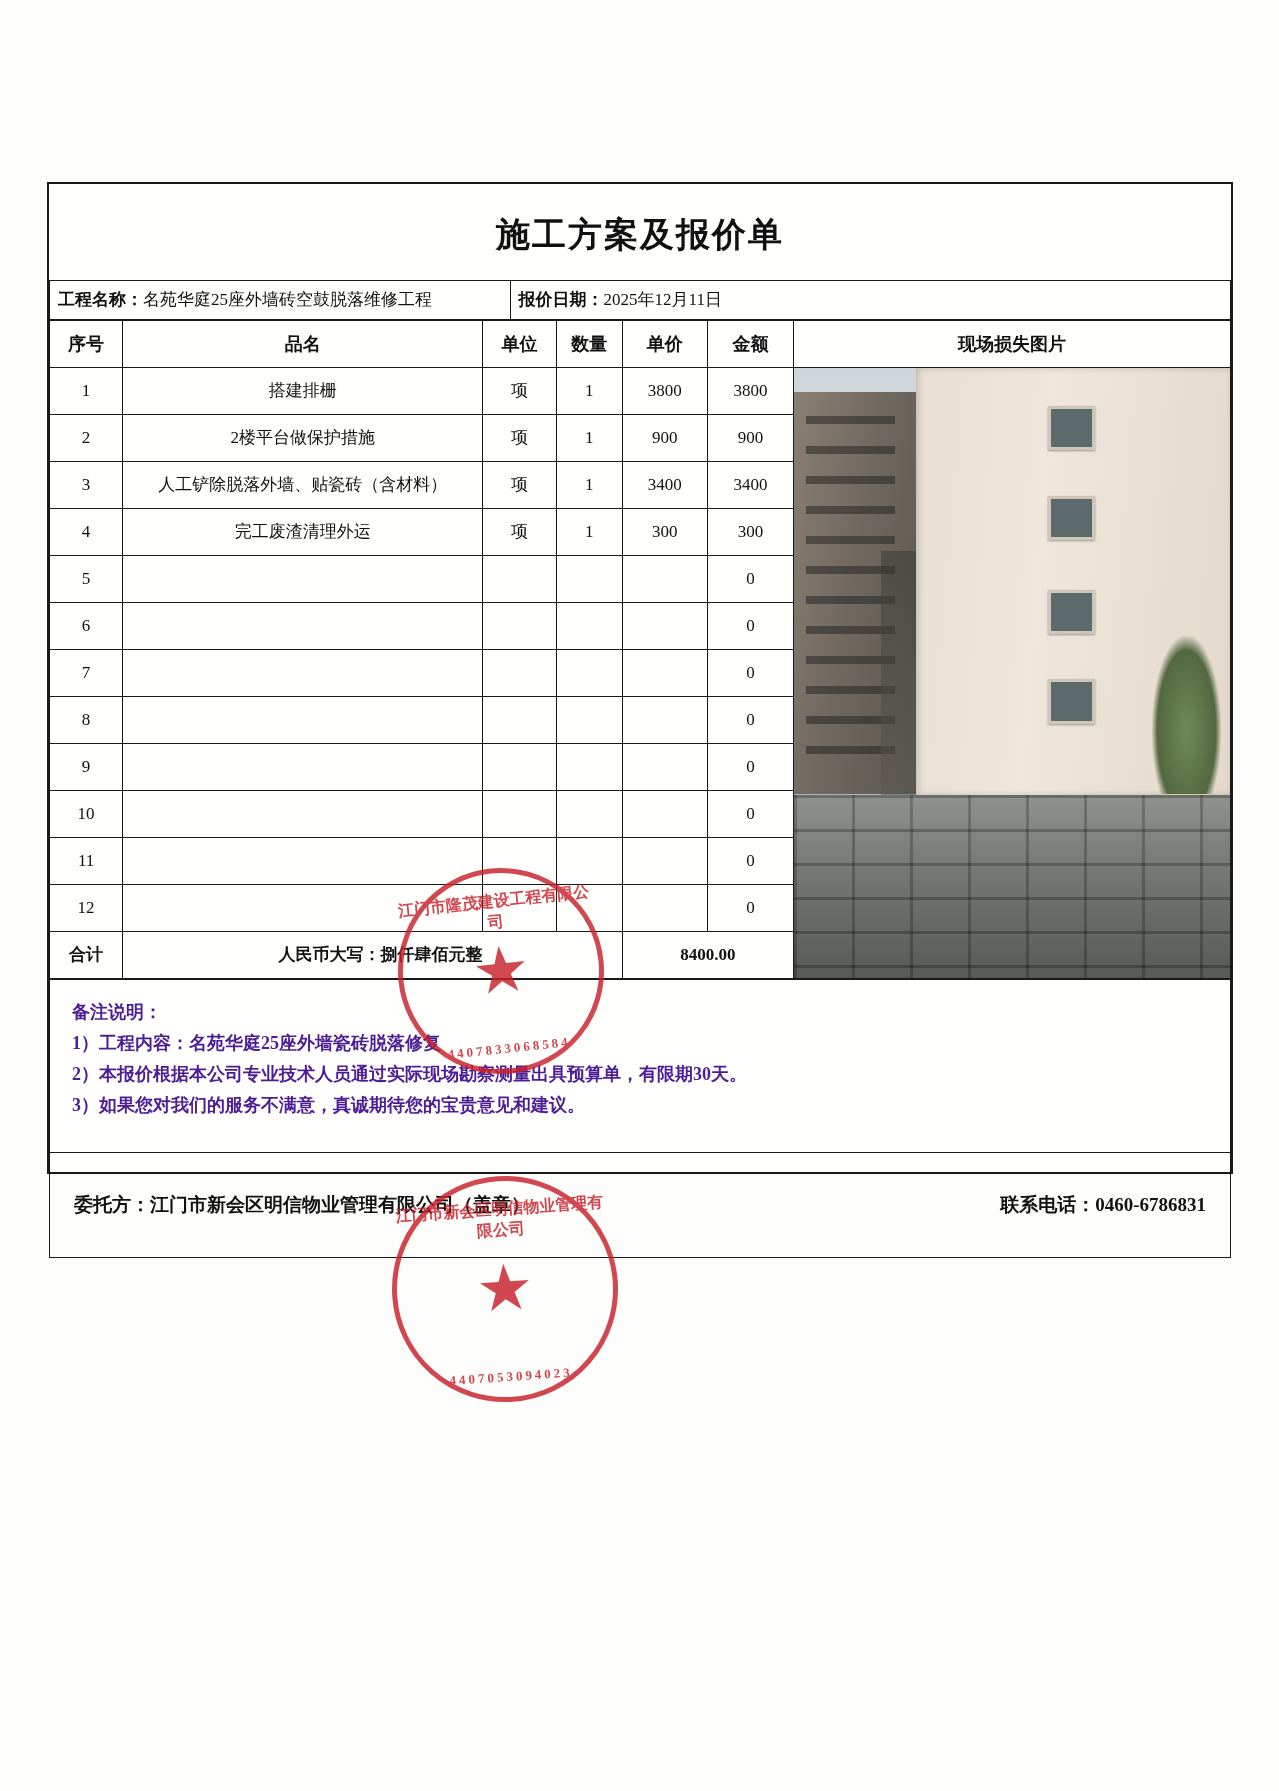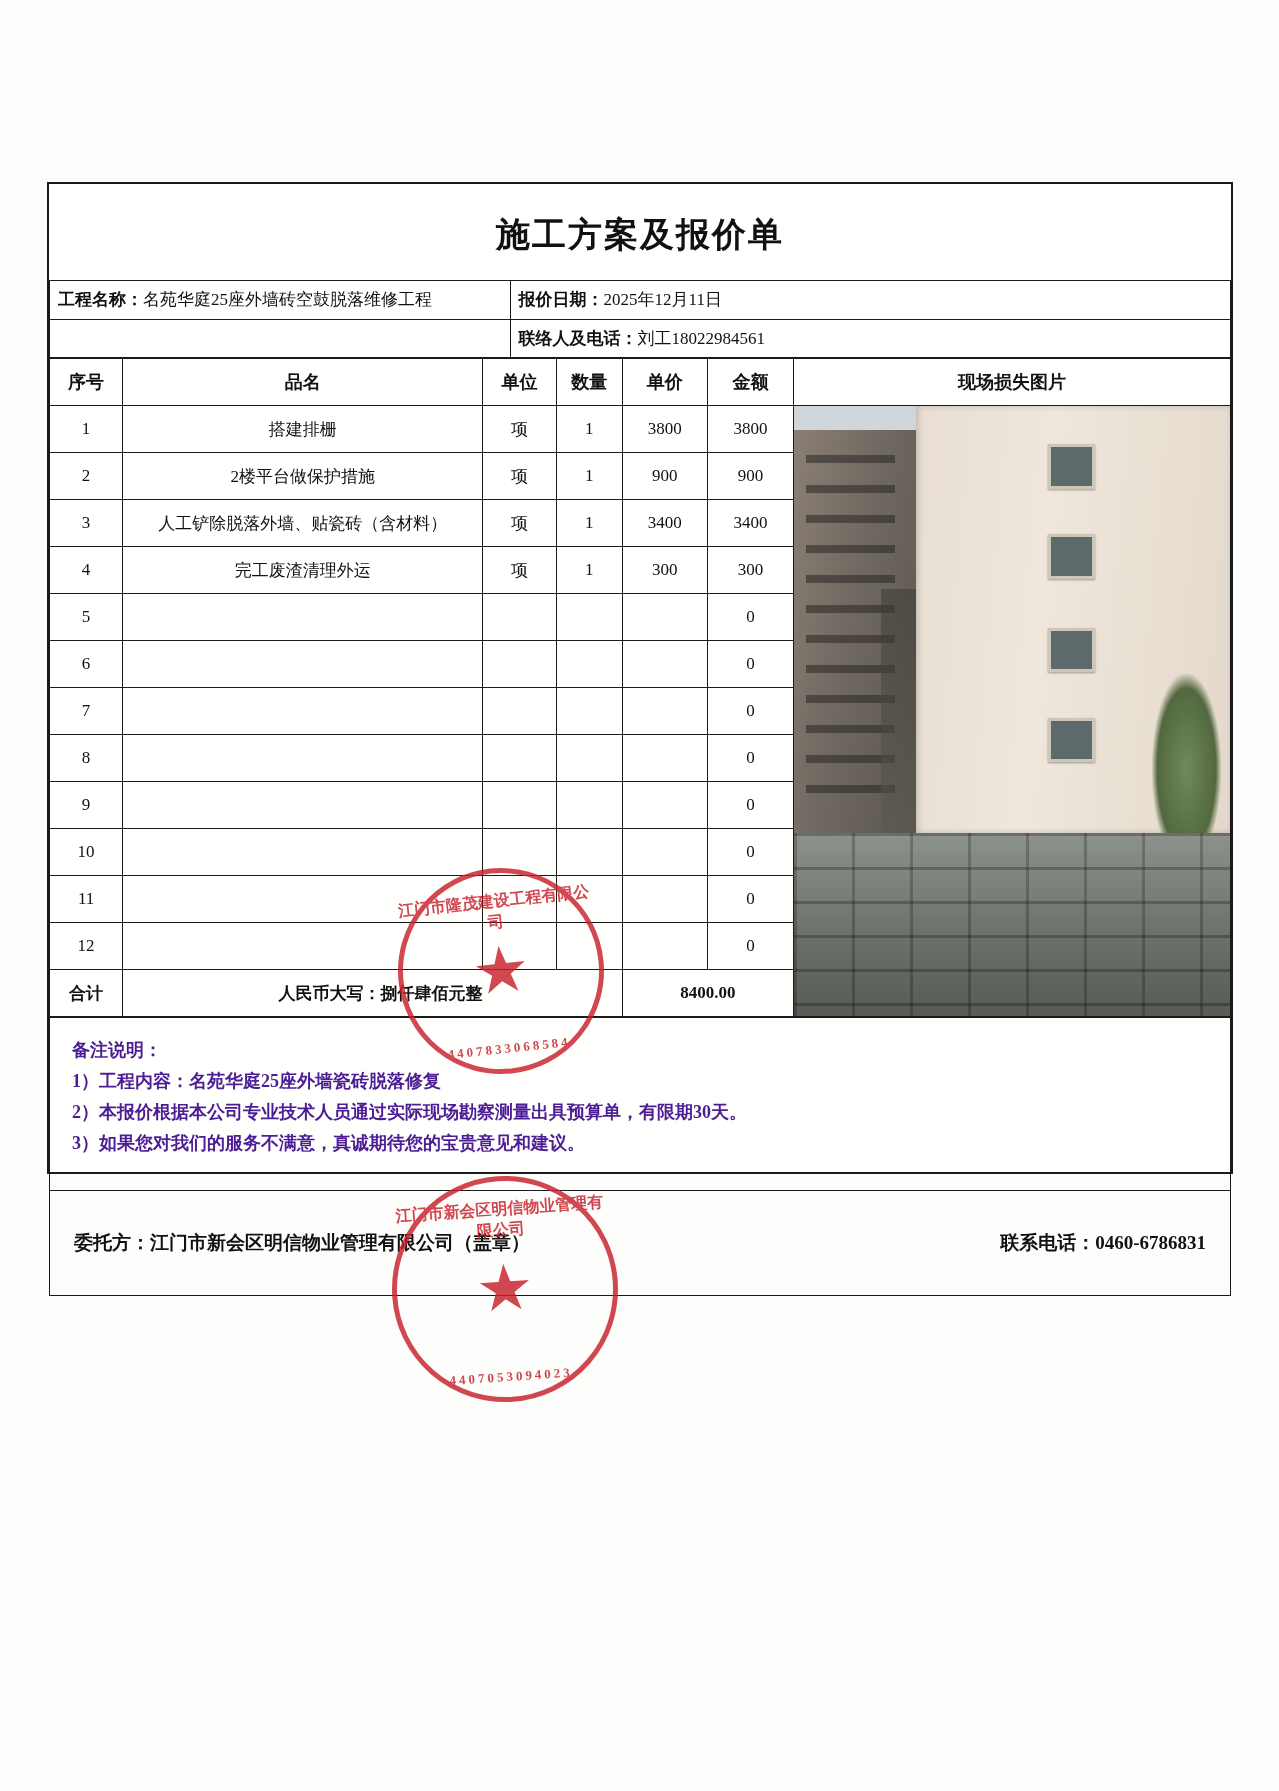--- a/index.html
+++ b/index.html
@@ -212,26 +212,20 @@
         <col style="width:39%">
         <col style="width:61%">
       </colgroup>
       <tbody>
         <tr>
           <td class="meta-cell">
             <span>工程名称：</span><span class="val">名苑华庭25座外墙砖空鼓脱落维修工程</span>
           </td>
           <td class="meta-cell">
             <span>报价日期：</span><span class="val">2025年12月11日</span>
-          </td>
-        </tr>
-        <tr>
-          <td class="meta-cell">&nbsp;</td>
-          <td class="meta-cell">
-            <span>联络人及电话：</span><span class="val">刘工18022984561</span>
           </td>
         </tr>
       </tbody>
     </table>
 
     <table class="items">
       <colgroup>
         <col style="width:6.2%">
         <col style="width:30.5%">
         <col style="width:6.2%">

